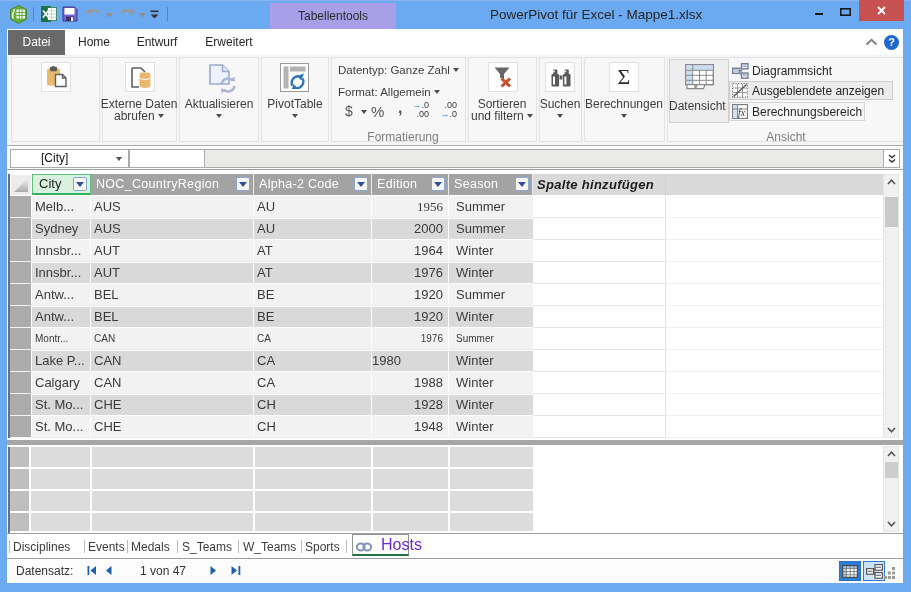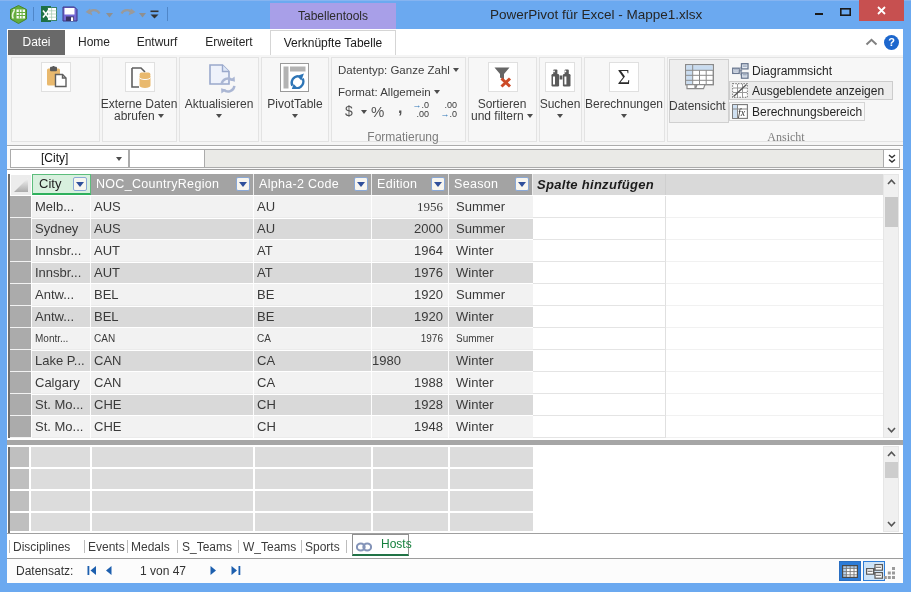--- a/index.html
+++ b/index.html
@@ -68,21 +68,20 @@
     <svg style="position:absolute;left:18px;top:6px;" width="9" height="9" viewBox="0 0 9 9">
       <path d="M1 1 L8 8 M8 1 L1 8" stroke="#fff" stroke-width="1.8"></path>
     </svg>
   </div>
 <div class="abs" id="content" style="left:7px;top:29px;width:896px;height:554px;background:#ffffff;overflow:hidden;">
 <div style="position:absolute;left:0;top:0;width:896px;height:26px;background:#fff;"></div>
 <div style="position:absolute;left:1px;top:1px;width:57px;height:25px;background:#696969;color:#fff;font-size:12px;text-align:center;line-height:25px;">Datei</div>
 <div style="position:absolute;left:42px;top:1px;width:90px;height:25px;font-size:12px;color:#262626;text-align:center;line-height:25px;">Home</div>
 <div style="position:absolute;left:105px;top:1px;width:90px;height:25px;font-size:12px;color:#262626;text-align:center;line-height:25px;">Entwurf</div>
 <div style="position:absolute;left:177px;top:1px;width:90px;height:25px;font-size:12px;color:#262626;text-align:center;line-height:25px;">Erweitert</div>
-<div style="position:absolute;left:263px;top:1px;width:126px;height:26px;background:#fff;border:1px solid #d5d5d5;border-bottom:none;font-size:12px;color:#1a1a1a;text-align:center;line-height:24px;">Verknüpfte Tabelle</div>
 <svg class="abs" style="left:858px;top:9px;" width="13" height="8" viewBox="0 0 13 8">
       <path d="M1.5 6.5 L6.5 1.8 L11.5 6.5" fill="none" stroke="#808080" stroke-width="2"></path>
     </svg>
 <div style="position:absolute;left:877px;top:6px;width:15px;height:15px;border-radius:50%;background:#1d67cd;color:#fff;font-size:11px;font-weight:bold;text-align:center;line-height:15px;">?</div>
 <div style="position:absolute;left:0;top:26px;width:896px;height:91px;background:#f5f5f5;border-bottom:1px solid #ababab;"></div>
 <div style="position:absolute;left:4px;top:28px;width:89px;height:85px;border:1px solid #e3e3e3;background:#f7f7f7;"></div>
 <div style="position:absolute;left:95px;top:28px;width:75px;height:85px;border:1px solid #e3e3e3;background:#f7f7f7;"></div>
 <div style="position:absolute;left:172px;top:28px;width:80px;height:85px;border:1px solid #e3e3e3;background:#f7f7f7;"></div>
 <div style="position:absolute;left:254px;top:28px;width:68px;height:85px;border:1px solid #e3e3e3;background:#f7f7f7;"></div>
 <div style="position:absolute;left:324px;top:28px;width:135px;height:85px;border:1px solid #e3e3e3;background:#f7f7f7;"></div>
@@ -215,21 +214,21 @@
 <div style="position:absolute;left:391px;top:70px;width:10px;font-size:16px;font-weight:bold;color:#555;">,</div>
 <div style="position:absolute;left:400px;top:72px;width:22px;font-size:9px;line-height:9px;color:#3a3a3a;text-align:right;"><span style="color:#2e75b6;">→</span>.0<br>.00</div>
 <div style="position:absolute;left:428px;top:72px;width:22px;font-size:9px;line-height:9px;color:#3a3a3a;text-align:right;">.00<br><span style="color:#2e75b6;">→</span>.0</div>
 <div style="position:absolute;left:331px;top:101px;width:130px;">
       <div class="rgroupname" style="position:static;">Formatierung</div>
     </div>
 <div style="position:absolute;left:745px;top:35px;font-size:12px;color:#262626;">Diagrammsicht</div>
 <div style="position:absolute;left:745px;top:55px;font-size:12px;color:#262626;">Ausgeblendete anzeigen</div>
 <div style="position:absolute;left:745px;top:76px;font-size:12px;color:#262626;">Berechnungsbereich</div>
 <div style="position:absolute;left:660px;top:101px;width:238px;">
-      <div class="rgroupname" style="position:static;font-family:Liberation Serif, serif;">Ansicht</div>
+      <div class="rgroupname" style="position:static;">Ansicht</div>
     </div>
 <div style="position:absolute;left:0;top:118px;width:896px;height:23px;background:#fafafa;border-bottom:1px solid #9d9d9d;"></div>
 <div style="position:absolute;left:3px;top:120px;width:119px;height:19px;background:#fff;border:1px solid #ababab;font-size:12px;color:#111;line-height:17px;"><span style="padding-left:30px;">[City]</span><span class="dar" style="position:absolute;right:6px;top:7px;"></span></div>
 <div style="position:absolute;left:122px;top:120px;width:76px;height:19px;background:#fff;border:1px solid #ababab;"></div>
 <div style="position:absolute;left:197px;top:120px;width:680px;height:19px;background:#eaeae7;border:1px solid #ababab;"></div>
 <div style="position:absolute;left:876px;top:120px;width:17px;height:19px;background:#fff;border:1px solid #ababab;">
       <svg style="position:absolute;left:4px;top:4px;" width="8" height="10" viewBox="0 0 8 10">
         <path d="M1 1 L4 3.6 L7 1 M1 5.5 L4 8.1 L7 5.5" fill="none" stroke="#333" stroke-width="1.4"></path>
       </svg>
     </div>
@@ -446,21 +445,21 @@
 <div class="stab" style="left:175px;top:509px;">S_Teams</div>
 <div class="stab" style="left:236px;top:509px;">W_Teams</div>
 <div class="stab" style="left:298px;top:509px;">Sports</div>
 <div style="position:absolute;left:2px;top:511px;width:1px;height:13px;background:#bdbdbd;"></div>
 <div style="position:absolute;left:77px;top:511px;width:1px;height:13px;background:#bdbdbd;"></div>
 <div style="position:absolute;left:120px;top:511px;width:1px;height:13px;background:#bdbdbd;"></div>
 <div style="position:absolute;left:170px;top:511px;width:1px;height:13px;background:#bdbdbd;"></div>
 <div style="position:absolute;left:231px;top:511px;width:1px;height:13px;background:#bdbdbd;"></div>
 <div style="position:absolute;left:294px;top:511px;width:1px;height:13px;background:#bdbdbd;"></div>
 <div style="position:absolute;left:339px;top:511px;width:1px;height:13px;background:#bdbdbd;"></div>
-<div style="position:absolute;left:345px;top:505px;width:57px;height:22px;background:#fff;border:1px solid #919191;border-bottom:2px solid #217346;font-size:12px;color:#15803d;line-height:19px;padding-left:28px;">Hosts</div>
+<div style="position:absolute;left:345px;top:505px;width:57px;height:22px;background:#fff;border:1px solid #919191;border-bottom:2px solid #217346;font-size:16px;color:#6d28d9;line-height:19px;padding-left:28px;">Hosts</div>
 <svg class="abs" style="left:349px;top:513px;" width="16" height="10" viewBox="0 0 16 10">
       <ellipse cx="4.8" cy="5" rx="3.9" ry="3.5" fill="none" stroke="#8494b8" stroke-width="2"></ellipse>
       <ellipse cx="11.2" cy="5" rx="3.9" ry="3.5" fill="none" stroke="#8494b8" stroke-width="2"></ellipse>
     </svg>
 <div style="position:absolute;left:0;top:529px;width:896px;height:25px;background:#fcfcfc;border-top:1px solid #9d9d9d;"></div>
 <div style="position:absolute;left:9px;top:535px;font-size:12px;color:#333;">Datensatz:</div>
 <svg class="abs" style="left:80px;top:537px;" width="10" height="9" viewBox="0 0 10 9">
       <rect x="0.5" y="0" width="1.8" height="9" fill="#1d5fae"></rect>
       <path d="M9 0 L3.5 4.5 L9 9 z" fill="#1d5fae"></path>
     </svg>

